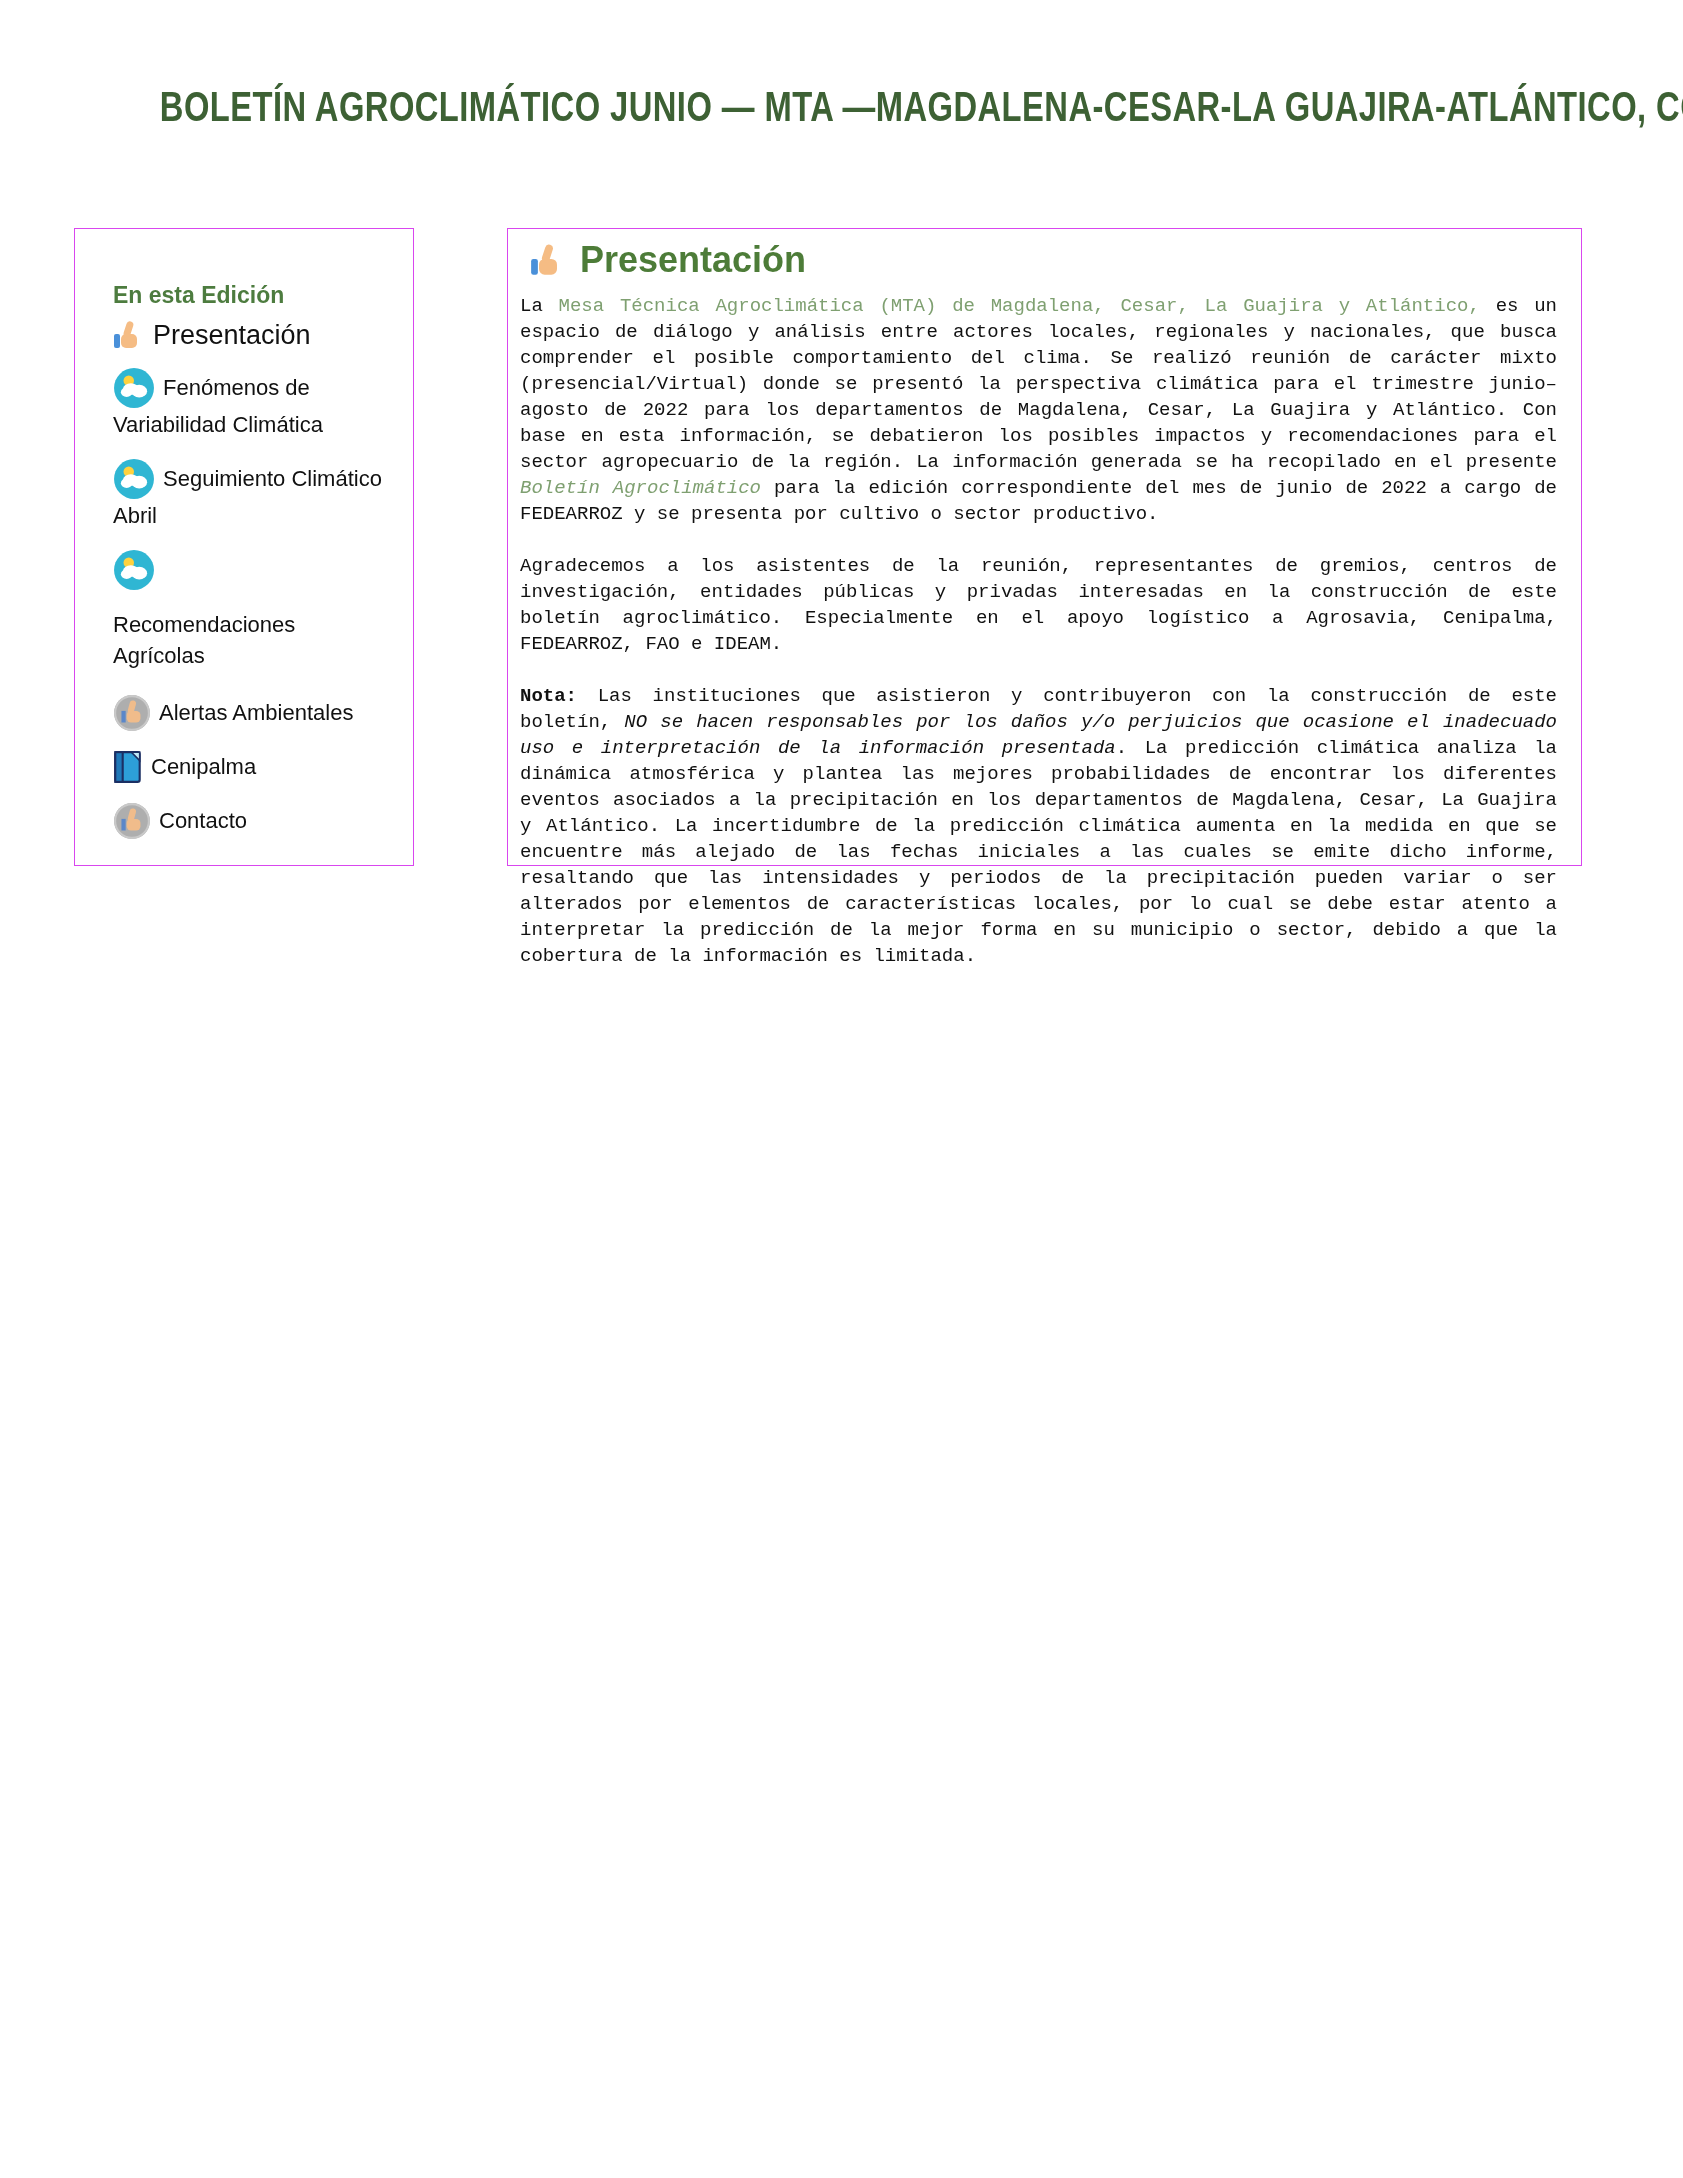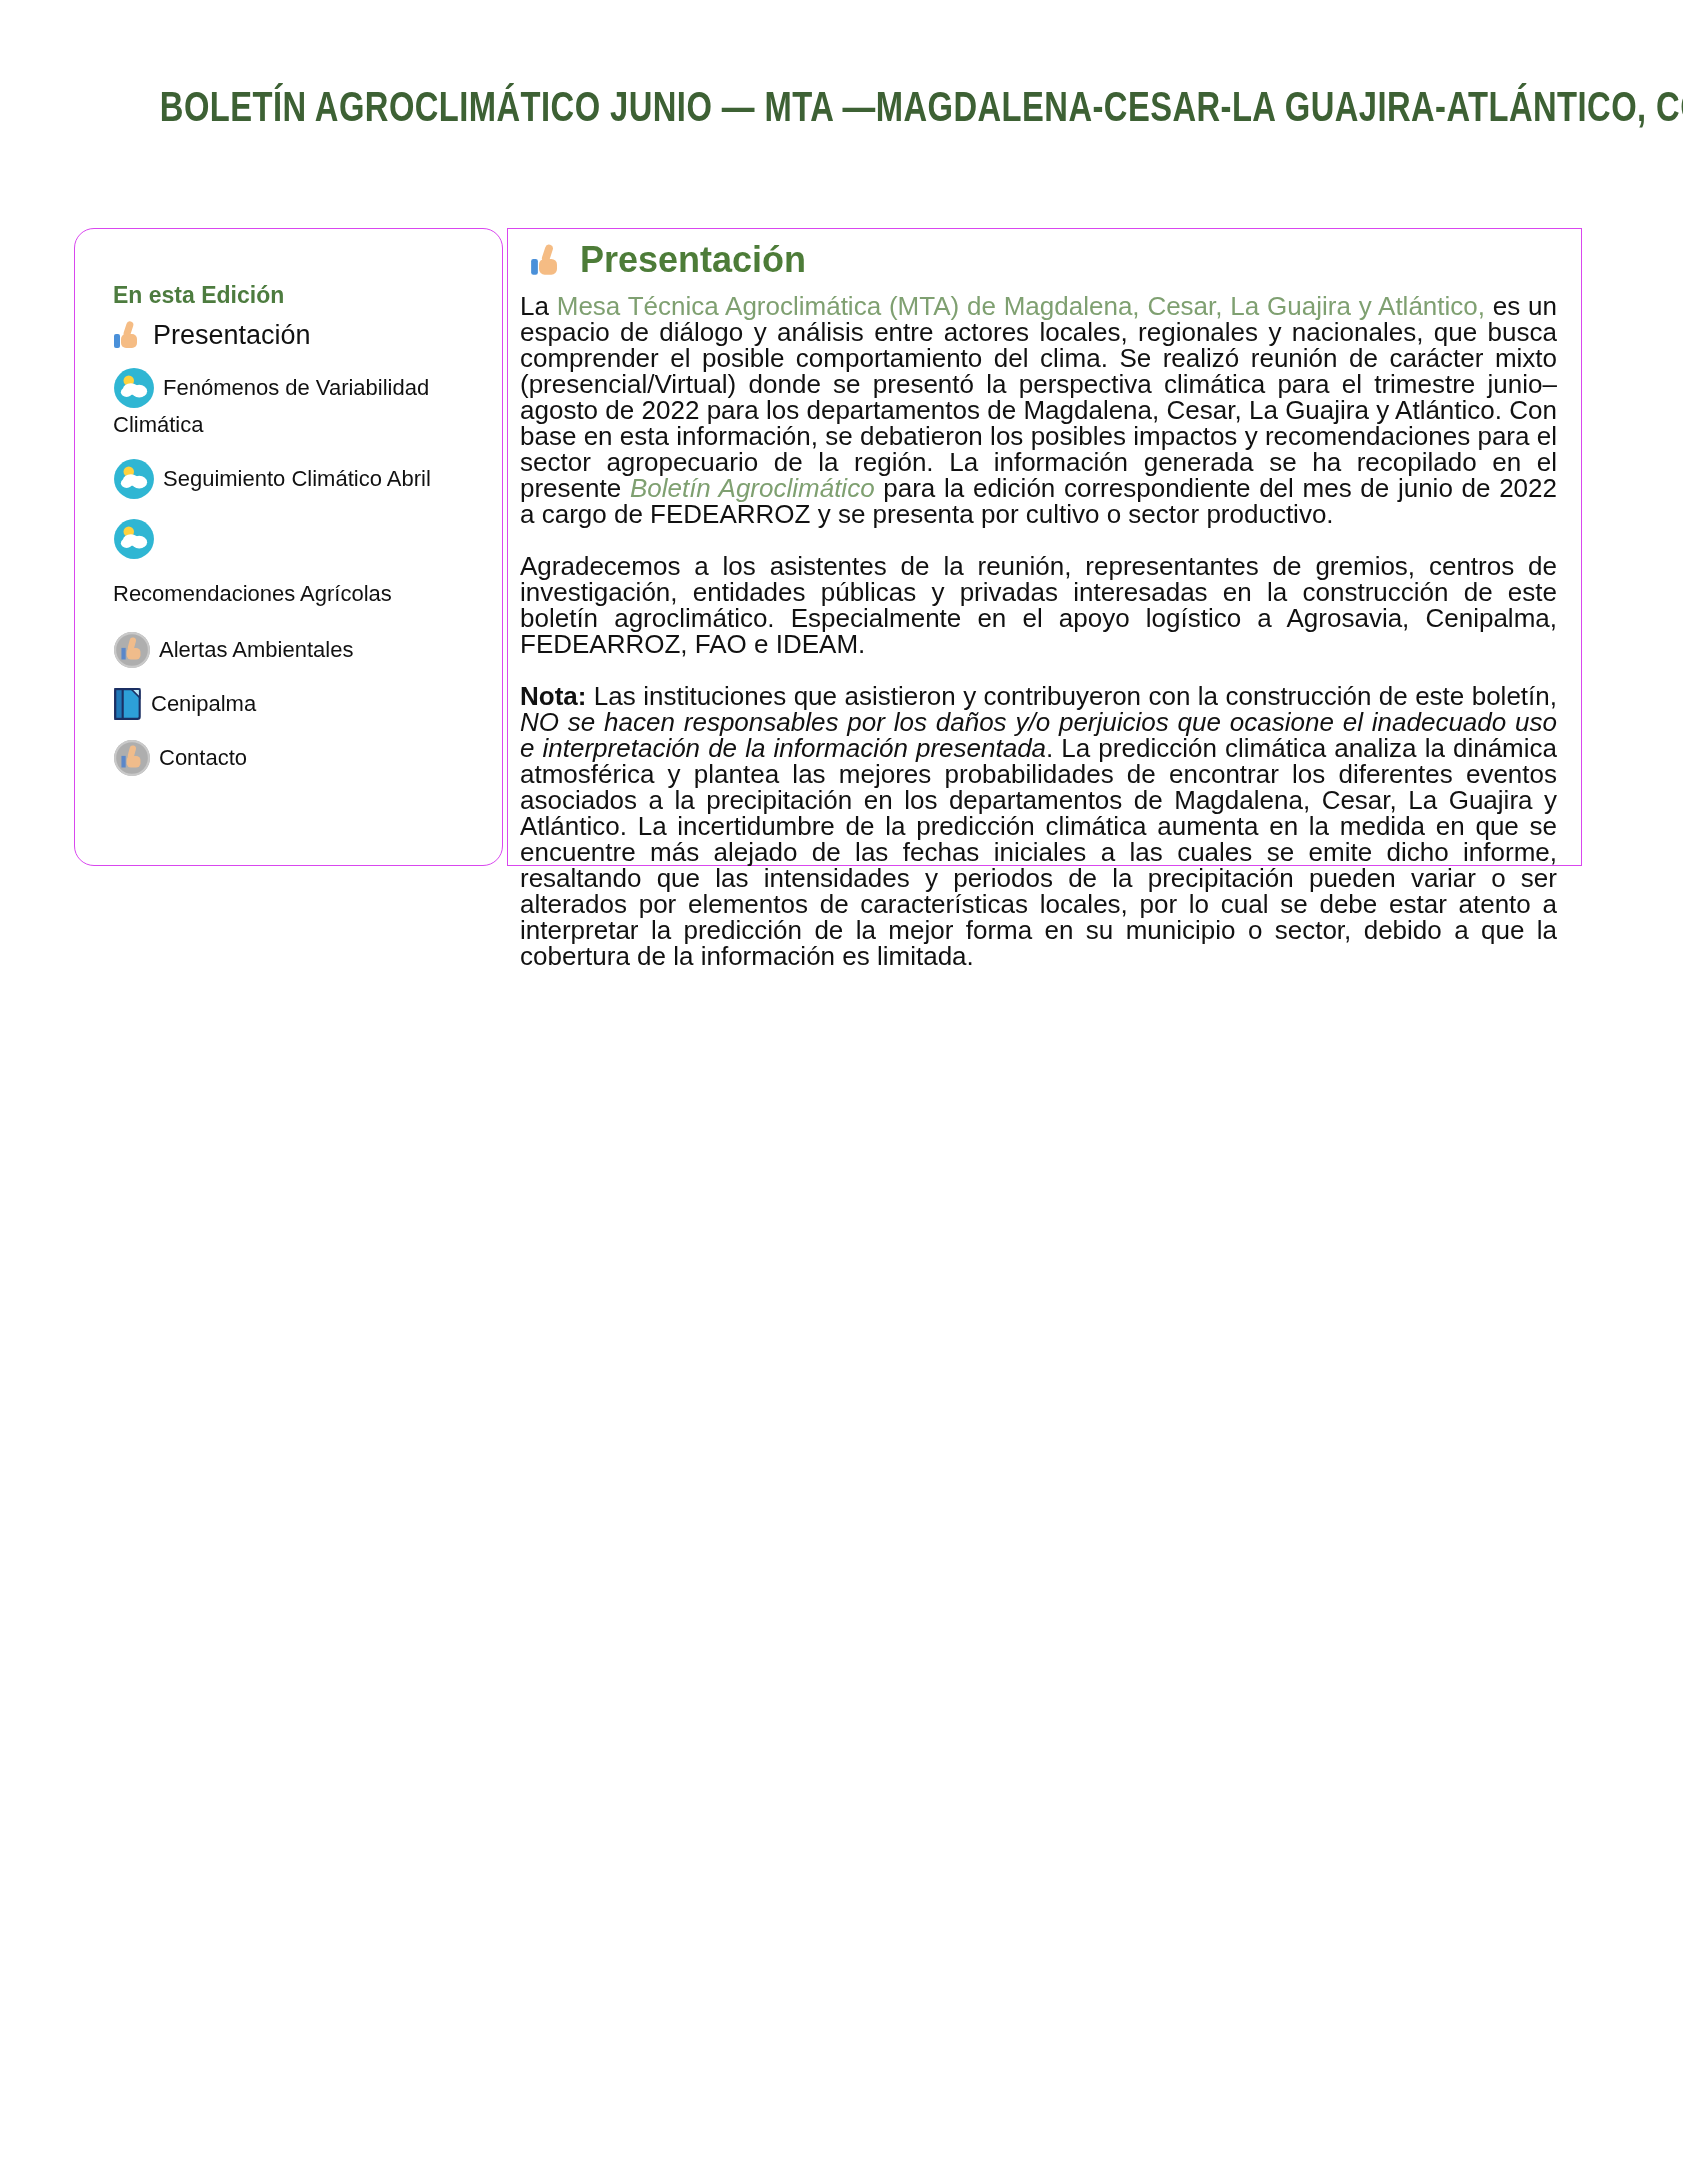--- a/index.html
+++ b/index.html
@@ -32,26 +32,25 @@
 
   
   .panel {
     position: absolute;
     top: 228px;
     background: #ffffff;
     border: 1px solid #d946ef;
   }
   .sidebar {
     left: 74px;
-    width: 429px;
+    width: 340px;
     height: 638px;
     padding: 51px 30px 0 38px;
     font-size: 22px;
     line-height: 30px;
-    border-radius: 20px;
   }
   .content {
     left: 507px;
     width: 1075px;
     height: 638px;
     padding: 6px 24px 0 12px;
   }
 
   
   .sb-heading {
@@ -70,24 +69,25 @@
   .heading-row { margin: 4px 0 12px 10px; }
   .heading-row .icon { vertical-align: middle; margin-right: 14px; }
   .section-heading {
     display: inline-block;
     vertical-align: middle;
     font-size: 36px;
     font-weight: bold;
     color: #4d7c38;
   }
   .body-par {
-    font-size: 26px;
+    font-size: 19px;
     line-height: 26px;
     text-align: justify;
     margin-bottom: 26px;
+    font-family: Liberation Mono, monospace;
   }
   .seg-plain  { }
   .seg-green  { color: #7fa071; }
   .seg-green-italic { color: #7fa071; font-style: italic; }
   .seg-italic { font-style: italic; }
   .seg-bold   { font-weight: bold; }
 </style>
 </head>
 <body>
 

